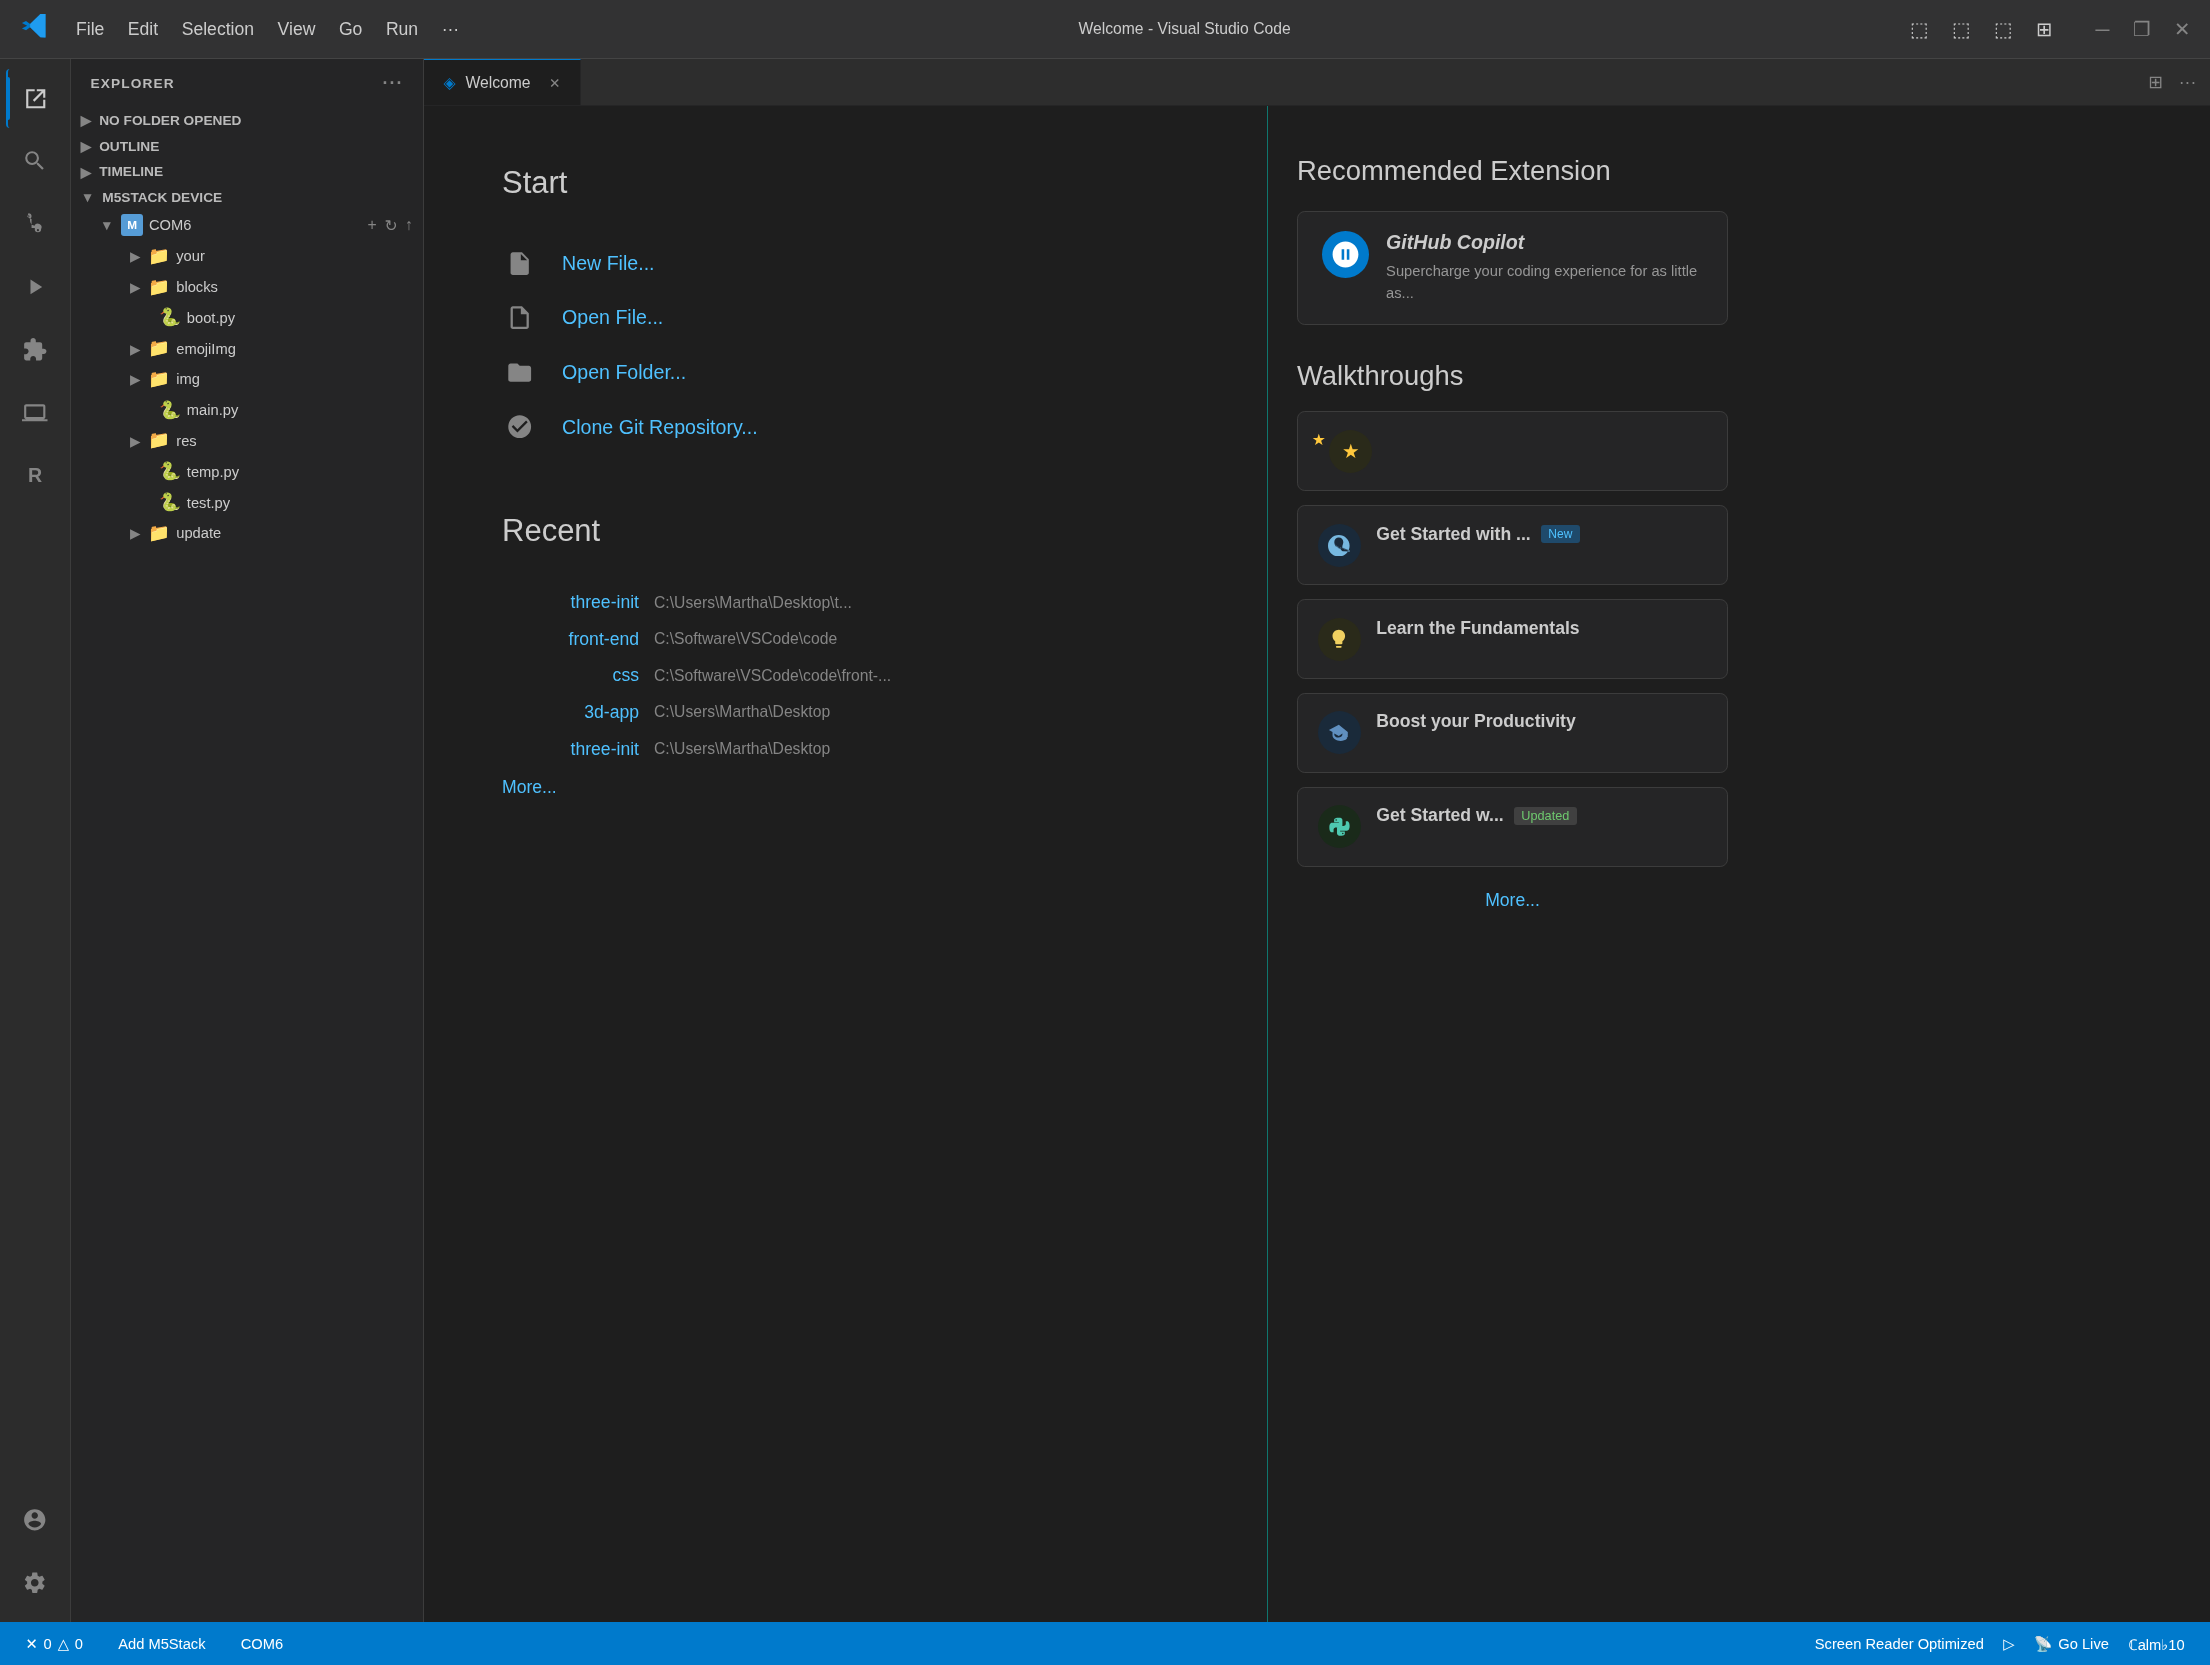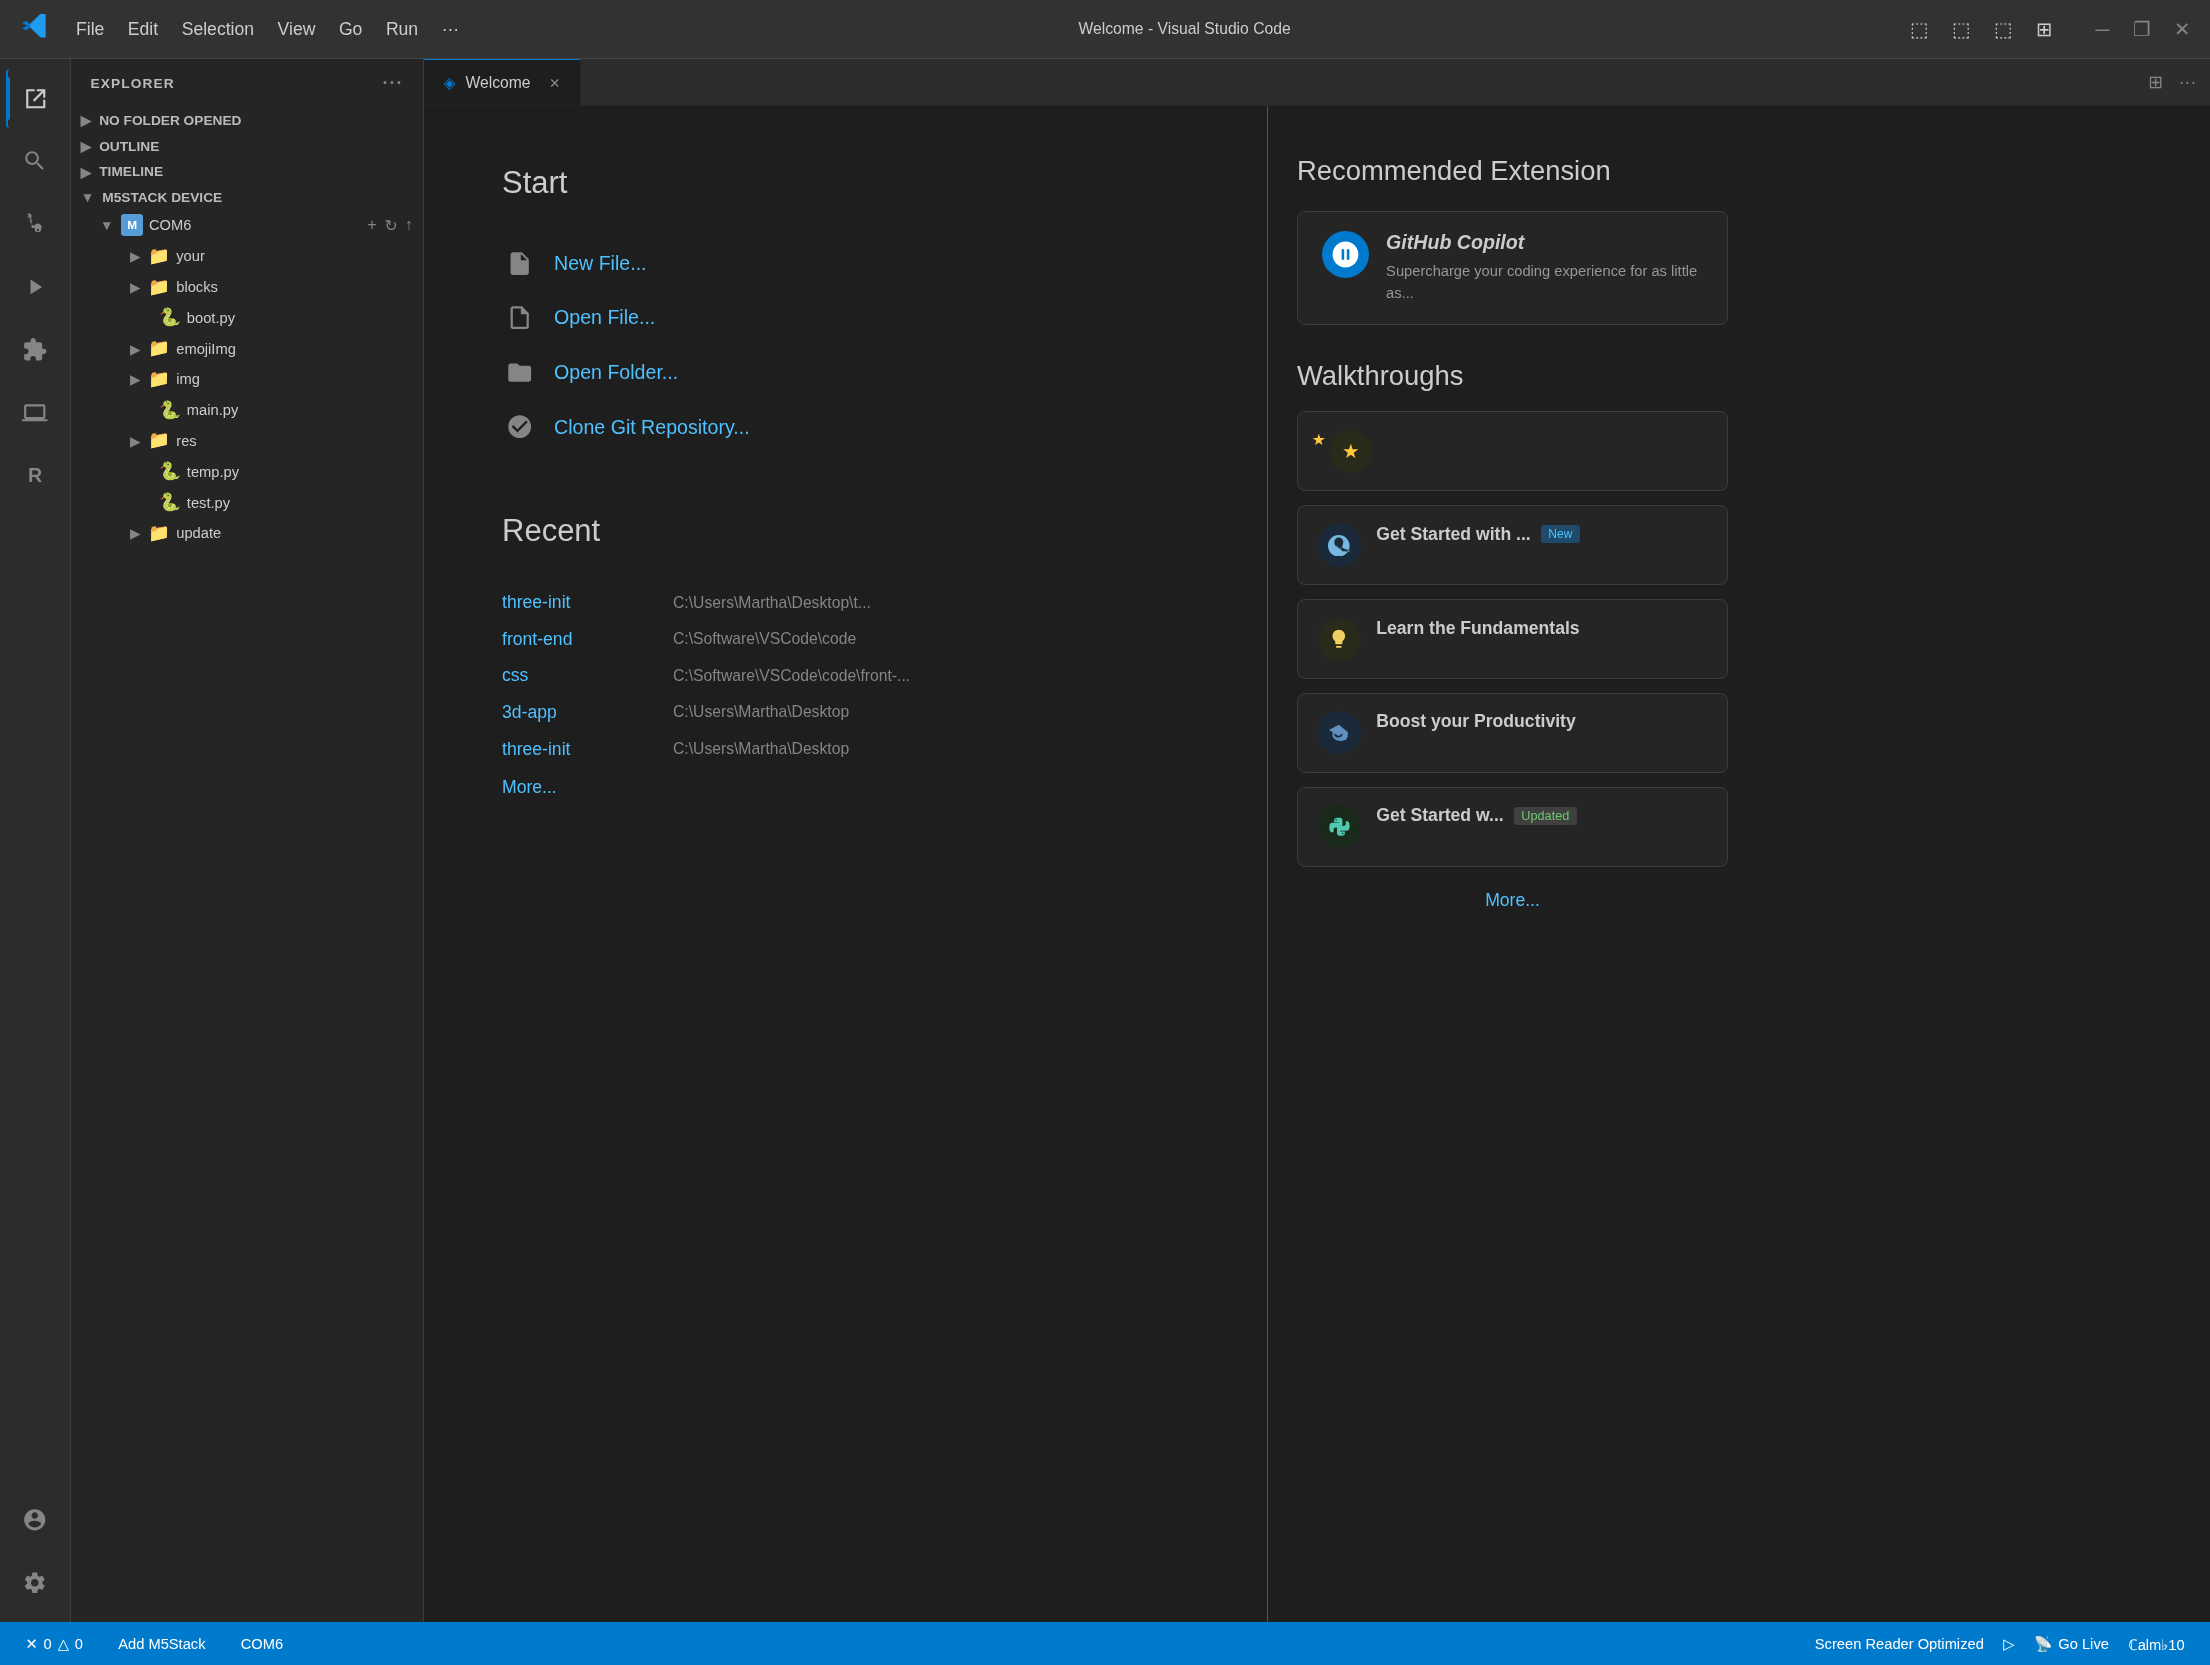--- a/index.html
+++ b/index.html
@@ -247,21 +247,21 @@
     .welcome-section-title {
       font-size: 31px;
       font-weight: 300;
       color: #cccccc;
       margin-bottom: 35px;
     }
 
     .action-item {
       display: flex;
       align-items: center;
-      gap: 17px;
+      gap: 25px;
       padding: 9.8px 0;
       cursor: pointer;
       color: #4fc1ff;
       font-size: 19.6px;
     }
     .action-icon {
       width: 35px;
       height: 35px;
       display: flex;
       align-items: center;
@@ -269,23 +269,24 @@
       color: #858585;
       font-size: 21.6px;
     }
 
     .recent-section {
       margin-top: 59px;
     }
     .recent-item {
       display: flex;
       align-items: center;
-      gap: 34px;
+      gap: 15px;
       padding: 7.8px 0;
       cursor: pointer;
+      text-align: right;
     }
     .recent-name {
       color: #4fc1ff;
       font-size: 17.6px;
       min-width: 137px;
     }
     .recent-path {
       color: #858585;
       font-size: 15.7px;
     }

